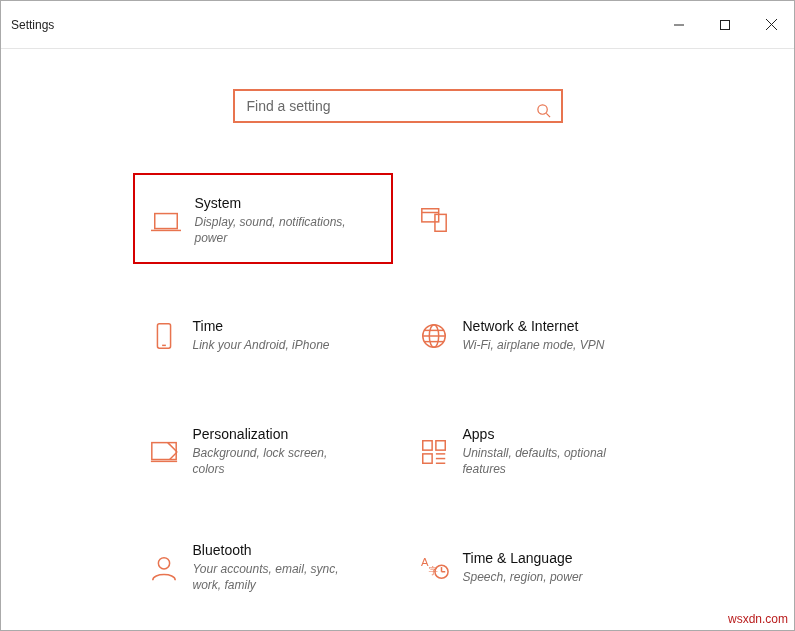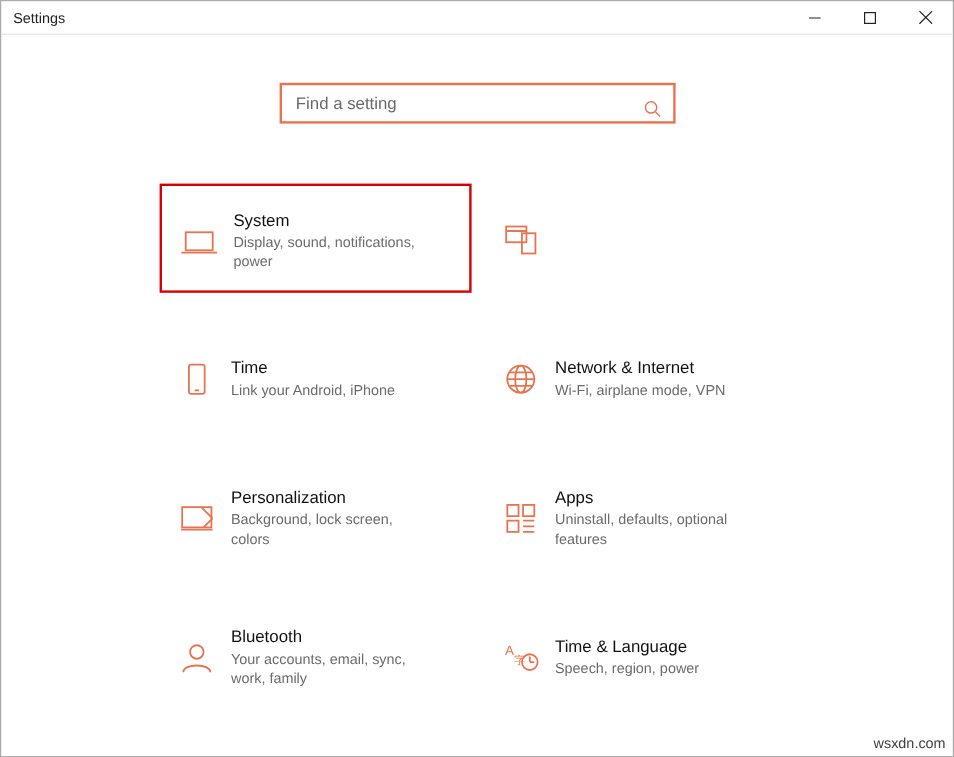--- a/index.html
+++ b/index.html
@@ -6,21 +6,21 @@
   * { box-sizing:border-box; }
   body {
     margin:0; padding:0;
     width:795px; height:631px;
     font-family:"Segoe UI",Tahoma,sans-serif;
     font-size:13px; color:#222; background:#fff;
     border:1px solid #aaa; overflow:hidden; position:relative;
   }
   .titlebar {
     display:flex; align-items:center; justify-content:space-between;
-    height:28px; padding:0 0 0 10px; border-bottom:1px solid #e5e5e5;
+    height:48px; padding:0 0 0 10px; border-bottom:1px solid #e5e5e5;
   }
   .titlebar .title { font-size:12px; }
   .winctrls { display:flex; }
   .winbtn {
     width:46px; height:32px; display:flex; align-items:center; justify-content:center;
     font-family:inherit; font-size:14px;
   }
   .content { padding:40px 0 0 0; }
   .search-row { display:flex; justify-content:center; margin-bottom:50px; }
   .search {
@@ -42,24 +42,24 @@
     min-height:90px;
   }
   .tile.highlight { border:2.5px solid #d60000; padding-top:20px;}
   .iconbox {
     width:42px; flex-shrink:0; display:flex; justify-content:center;
     padding-top:2px;
   }
   .iconbox svg { width:30px; height:30px; }
   .txt { margin-left:8px; }
   .t-title { font-size:14px; color:#111; }
-  .t-desc { font-size:12px; color:#6b6b6b; margin-top:3px; line-height:1.35; max-width:170px;}
+  .t-desc { font-size:12px; color:#6b6b6b; margin-top:3px; line-height:1.35; max-width:170px;font-style:italic;}
   .watermark {
     position:absolute; right:6px; bottom:4px;
-    font-size:12px; color:#404040;
+    font-size:12px; color:#b91c1c;
   }
 </style>
 </head>
 <body>
 
 <div class="titlebar">
   <div class="title">Settings</div>
   <div class="winctrls">
     <div class="winbtn">
       <svg width="10" height="10">

